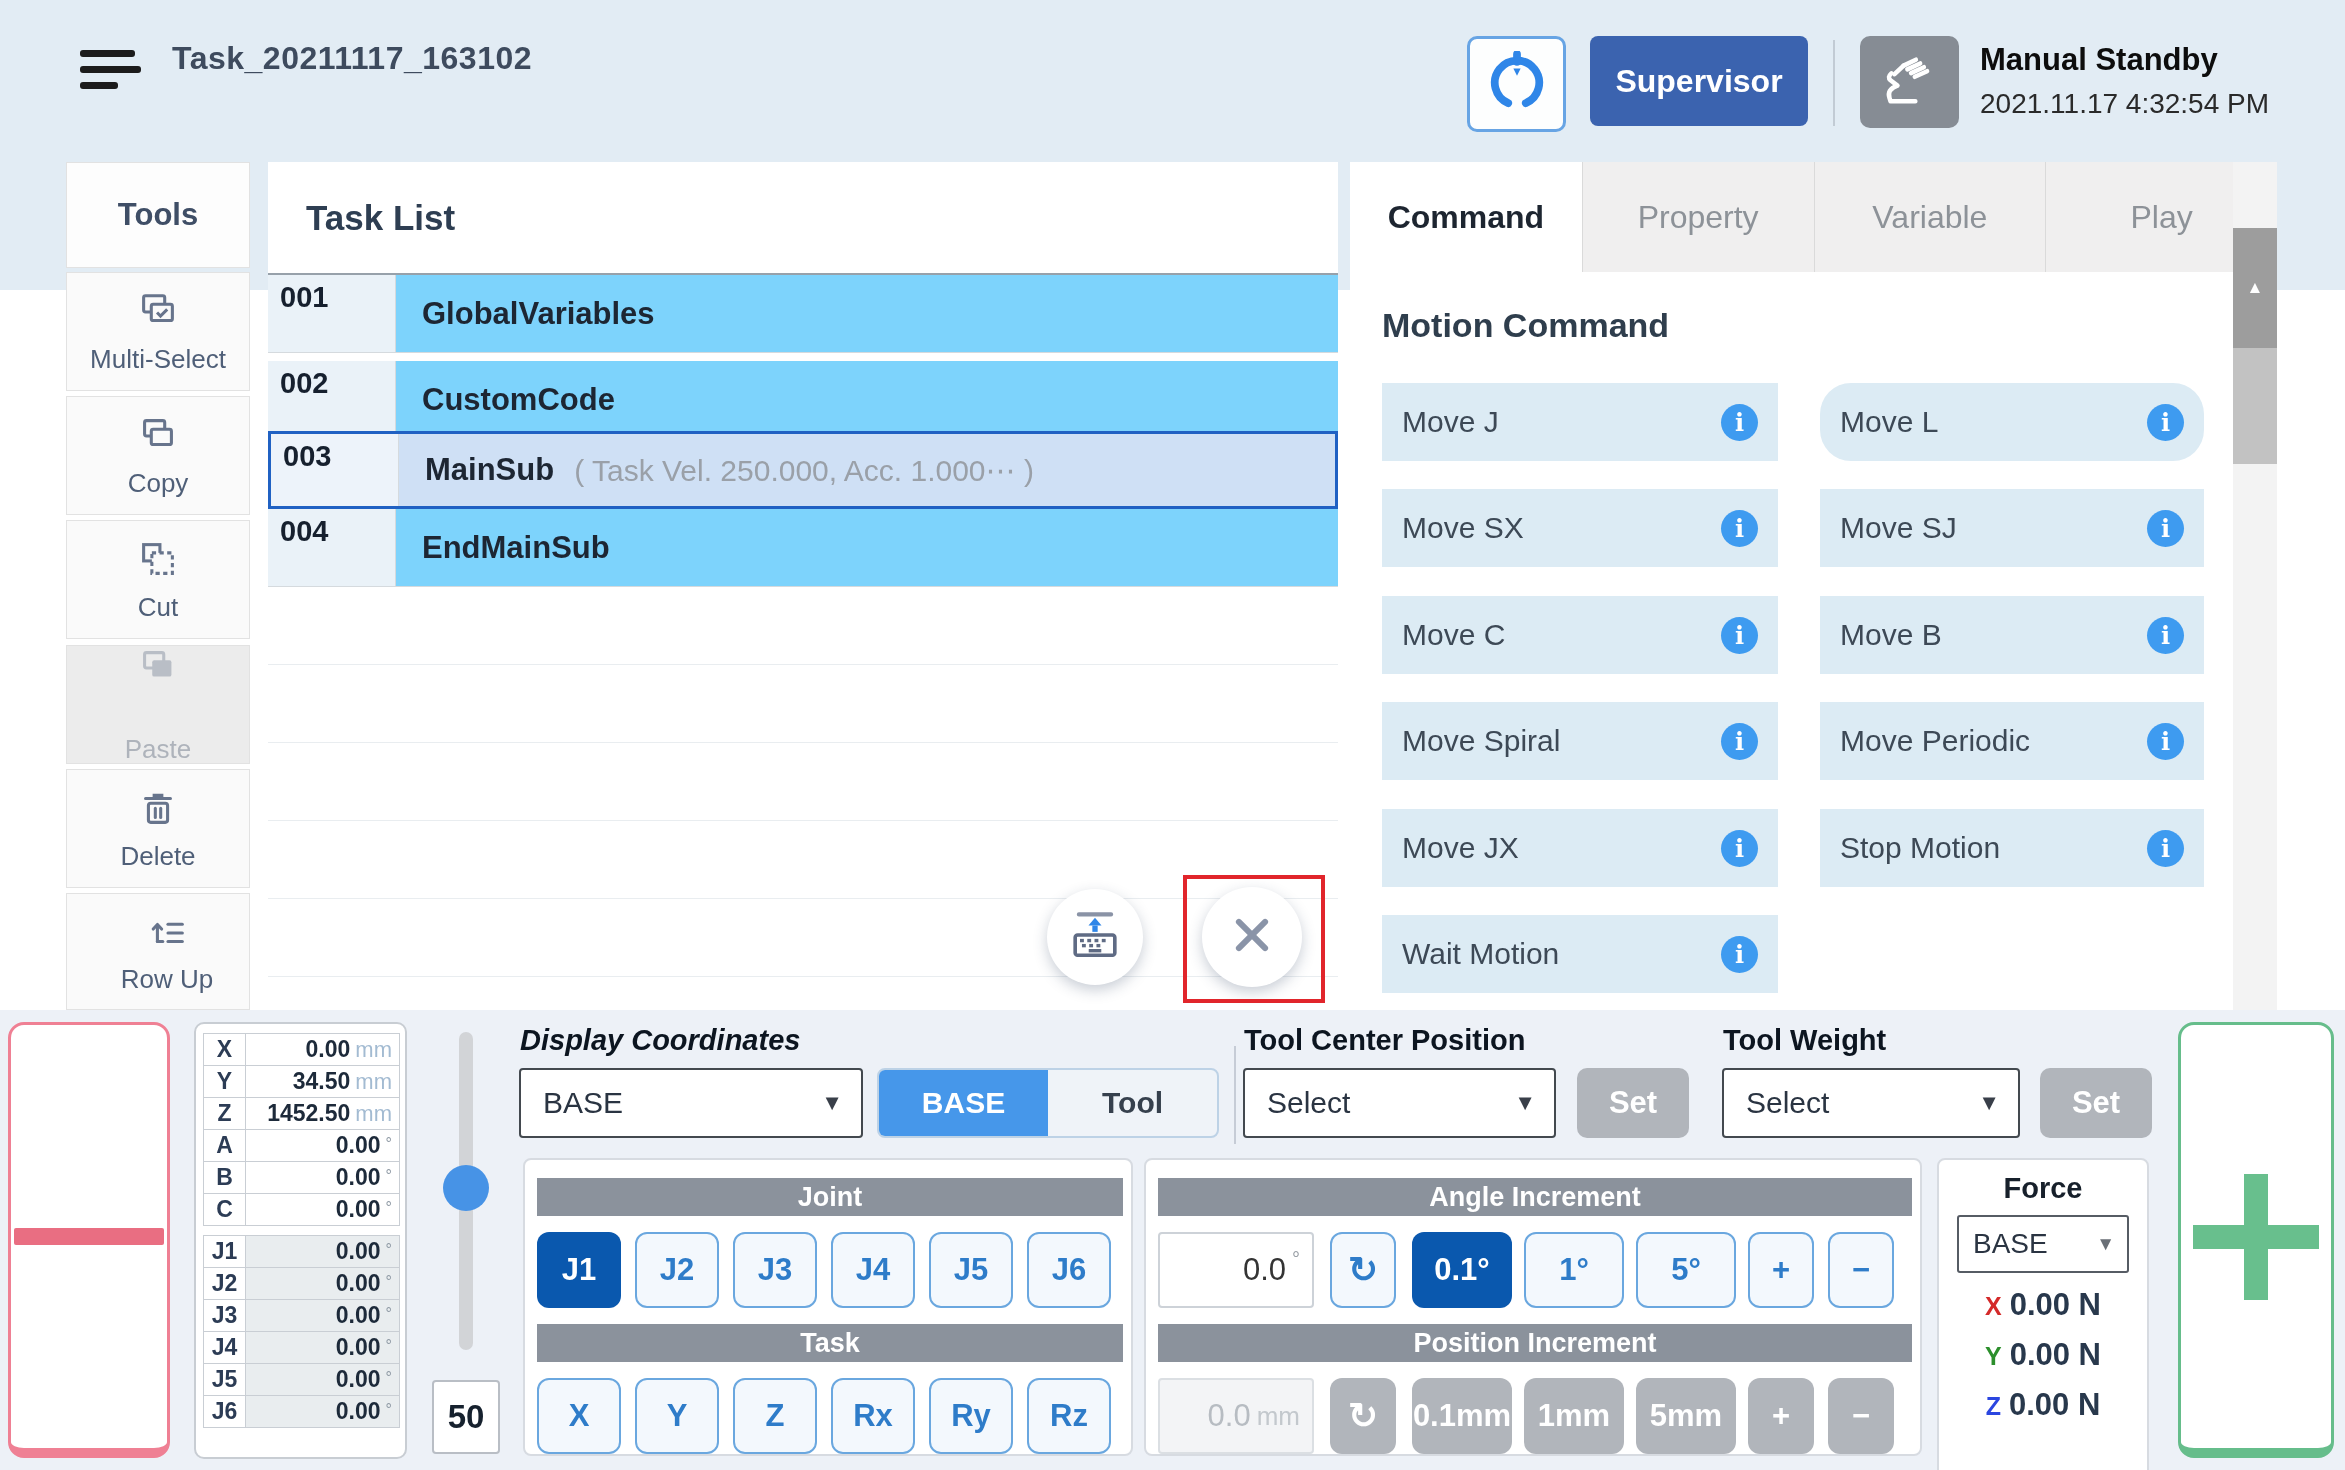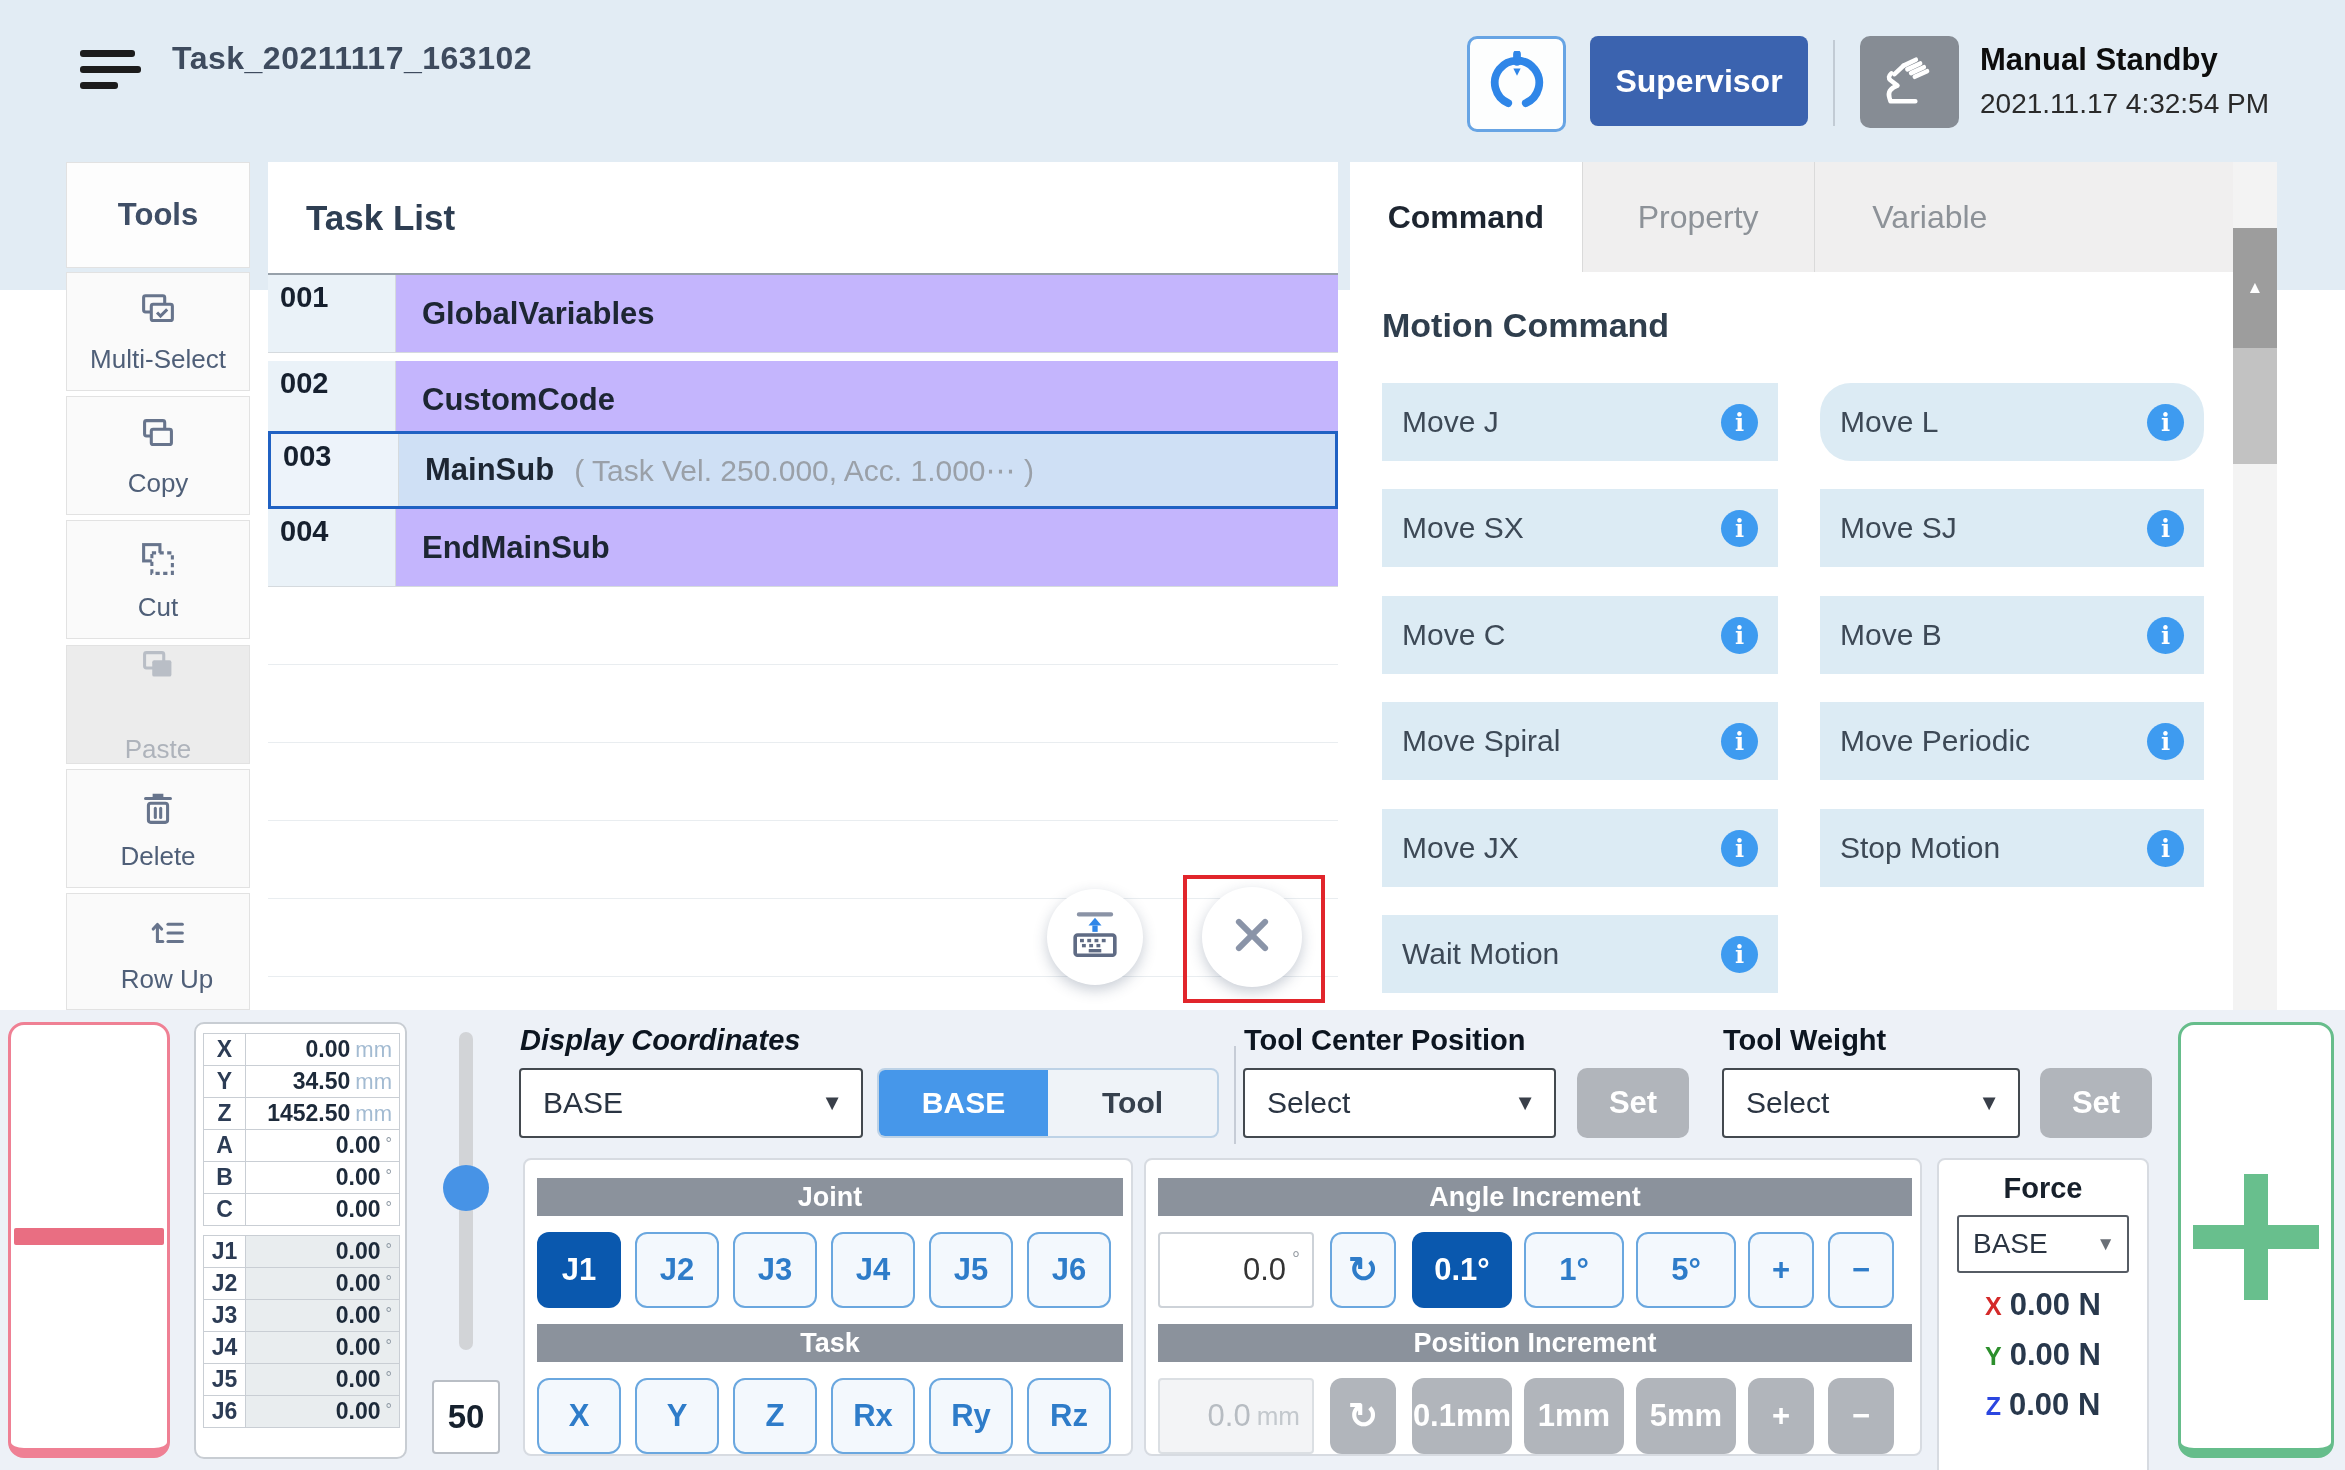--- a/index.html
+++ b/index.html
@@ -27,21 +27,21 @@
   .tools-head{left:66px;top:162px;width:184px;height:106px;background:#fdfdfd;border:1px solid #e2e2e2;box-sizing:border-box;display:flex;align-items:center;justify-content:center;font-size:31px;font-weight:bold;color:#3f4e66;}
   .tool-item{left:66px;width:184px;height:119px;background:#fafafa;border:1px solid #e2e2e2;box-sizing:border-box;display:flex;flex-direction:column;align-items:center;justify-content:center;gap:6px;}
   .tool-item .tlabel{font-size:26px;color:#4f5f78;}
   .tool-item.disabled{background:#ececec;}
   .tool-item.disabled .tlabel{color:#aeb3bb;}
 
   
   .task-panel{left:268px;top:162px;width:1070px;height:848px;background:#fff;}
   .task-header{left:268px;top:162px;width:1070px;height:113px;background:#fff;border-bottom:2px solid #97a1aa;box-sizing:border-box;display:flex;align-items:center;}
   .task-header span{margin-left:38px;font-size:35px;font-weight:bold;color:#2e3e52;}
-  .trow{left:268px;width:1070px;height:78px;background:#c4b5fd;border-bottom:1px solid #d5dade;box-sizing:border-box;display:flex;}
+  .trow{left:268px;width:1070px;height:78px;background:#7dd3fc;border-bottom:1px solid #d5dade;box-sizing:border-box;display:flex;}
   .trow .tno{width:128px;background:#eaf2f8;border-right:1px solid #d5dade;box-sizing:border-box;font-size:29px;font-weight:bold;color:#16202e;padding:6px 0 0 12px;}
   .trow .tbody{flex:1;display:flex;align-items:center;padding-left:26px;gap:20px;}
   .trow .tname{font-size:31px;font-weight:bold;color:#1d2633;}
   .trow .tdetail{font-size:30px;color:#9aa0a8;}
   .trow.selected{border:3px solid #2061c3;}
   .trow.selected .tbody{background:#cfe0f5;}
   .trow.selected .tno{background:#edf3fa;}
   .empty-lines{left:268px;top:587px;width:1070px;height:398px;background:repeating-linear-gradient(to bottom,#ffffff 0 77px,#e9edf0 77px 78px);}
   .circle-btn{border-radius:50%;background:#fff;box-shadow:0 5px 14px rgba(40,60,90,.25);display:flex;align-items:center;justify-content:center;}
   .kb-btn{left:1047px;top:889px;width:96px;height:96px;}
@@ -281,20 +281,21 @@
         <line x1="34" y1="10" x2="10" y2="34" stroke="#8a94a8" stroke-width="5.5" stroke-linecap="round"></line>
       </svg>
     </span>
   </div>
   <div class="abs red-rect"></div>
 
   <div class="abs tabbar">
     <div class="tab active">Command</div>
     <div class="tab">Property</div>
     <div class="tab">Variable</div>
+    <div class="tab">Play</div>
   </div>
   <div class="abs cmd-content"></div>
   <div class="abs cmd-title">Motion Command</div>
 
   <div class="abs cmd-btn" style="left:1382px;top:383px;width:396px;">
     <span class="clabel">Move J</span>
     <span class="info-dot">i</span>
   </div>
   <div class="abs cmd-btn" style="left:1820px;top:383px;width:384px;border-radius:31px;">
     <span class="clabel">Move L</span>

